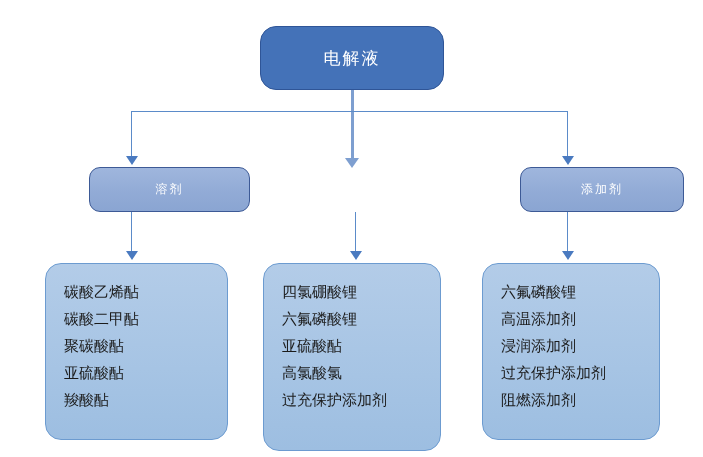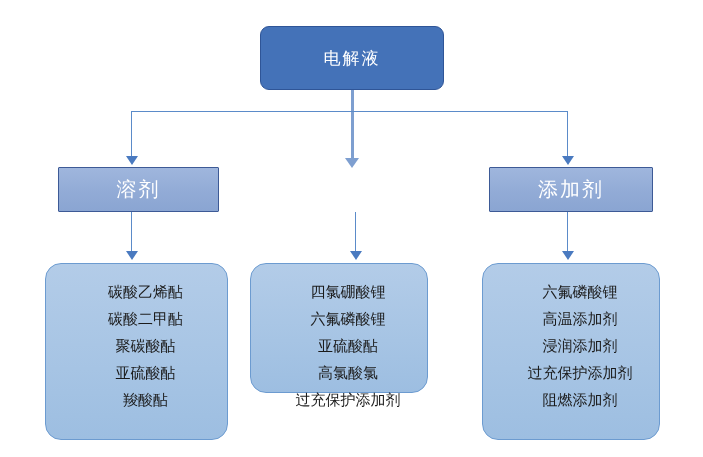--- a/index.html
+++ b/index.html
@@ -26,55 +26,56 @@
     display: flex;
     align-items: center;
     justify-content: center;
     text-align: center;
   }
 
   
   .node.root {
     background: #4472b8;
     border: 1px solid #2f5597;
-    border-radius: 9px;
+    border-radius: 16px;
     color: #ffffff;
     font-size: 17px;
     letter-spacing: 2px;
     box-shadow: 0 0 0 0 rgba(0,0,0,0);
   }
 
   
   .node.category {
     background: linear-gradient(180deg, #9fb6dd 0%, #92abd6 55%, #8aa5d2 100%);
     border: 1px solid #3d5a96;
-    border-radius: 1px;
+    border-radius: 11px;
     color: #ffffff;
-    font-size: 20px;
+    font-size: 12px;
     letter-spacing: 2px;
+    margin-left: 31px;
   }
 
   
   .node.panel {
     background: linear-gradient(180deg, #b3cce8 0%, #a6c4e4 60%, #9dbee1 100%);
     border: 1px solid #6c9bd0;
     border-radius: 16px;
     display: block;
     padding-top: 14px;
   }
   .panel-list {
     list-style: none;
     margin: 0;
     padding: 0;
   }
   .panel-item {
     color: #1b1b1b;
     font-size: 15px;
     line-height: 27px;
-    text-align: center;
+    text-align: left;
     white-space: nowrap;
   }
   .panel-item.c1 { padding-left: 18px; }
   .panel-item.c2 { padding-left: 18px; }
   .panel-item.c3 { padding-left: 18px; }
 
   
   .conn {
     position: absolute;
     background: #5b8bc9;
@@ -144,21 +145,21 @@
   <div class="node panel" style="left:45px; top:263px; width:183px; height:177px;">
     <ul class="panel-list">
       <li class="panel-item c1">碳酸乙烯酟</li>
       <li class="panel-item c1">碳酸二甲酟</li>
       <li class="panel-item c1">聚碳酸酟</li>
       <li class="panel-item c1">亚硫酸酟</li>
       <li class="panel-item c1">羧酸酟</li>
     </ul>
   </div>
 
-  <div class="node panel" style="left:250px; top:263px; width:178px; height:130px;">
+  <div class="node panel" style="left:263px; top:263px; width:178px; height:188px;">
     <ul class="panel-list">
       <li class="panel-item c2">四氯硼酸锂</li>
       <li class="panel-item c2">六氟磷酸锂</li>
       <li class="panel-item c2">亚硫酸酟</li>
       <li class="panel-item c2">高氯酸氯</li>
       <li class="panel-item c2">过充保护添加剂</li>
     </ul>
   </div>
 
   <div class="node panel" style="left:482px; top:263px; width:178px; height:177px;">

